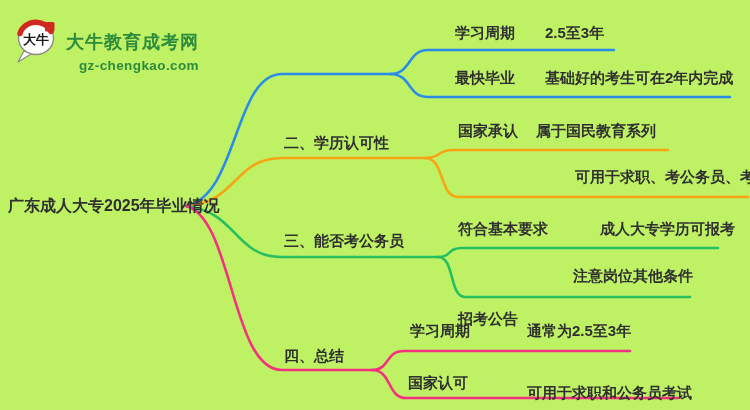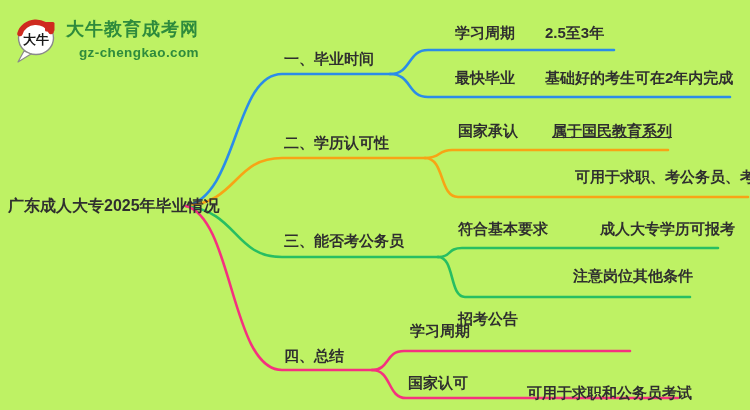--- a/index.html
+++ b/index.html
@@ -2,31 +2,31 @@
 <html style="--brand: #2e8b3c; --text: #2f2f2f; --b1: #2b8ce8; --b2: #f7a415; --b3: #27be62; --b4: #f5317f; --logo_red: #cf2a1f;"><head>
 <meta charset="utf-8">
 <style>
   html,body{margin:0;padding:0;background:#fff;}
   .canvas{position:relative;width:750px;height:410px;background:#bef264;overflow:hidden;
           font-family:"Liberation Sans","DejaVu Sans",sans-serif;}
   .lines{position:absolute;left:0;top:0;}
   
   .logo{position:absolute;left:14px;top:13px;display:flex;align-items:flex-start;gap:6px;}
   .logo-icon{width:46px;height:52px;flex:0 0 auto;}
-  .logo-title{font-weight:700;font-size:18px;letter-spacing:1px;color:var(--brand);line-height:1.15;margin-top:6px;}
+  .logo-title{font-weight:700;font-size:18px;letter-spacing:1px;color:var(--brand);line-height:1.15;margin-top:19px;}
   .logo-url{font-weight:700;font-size:13.5px;letter-spacing:.4px;color:var(--brand);margin-top:5px;text-align:right;}
   
   .node{position:absolute;white-space:nowrap;color:var(--text);
         font-size:15px;font-weight:600;line-height:1.2;}
   .root{left:8px;top:196px;font-size:16px;font-weight:700;}
   .b1l{left:284px;top:50px;}
   .b1r1k{left:455px;top:24px;}  .b1r1v{left:545px;top:24px;}
   .b1r2k{left:455px;top:69px;}  .b1r2v{left:545px;top:69px;}
   .b2l{left:284px;top:134px;}
-  .b2r1k{left:448px;top:122px;margin-left:10px;} .b2r1v{left:552px;top:122px;text-decoration:underline;}
+  .b2r1k{left:448px;top:122px;margin-left:10px;} .b2r1v{left:536px;top:122px;}
   .b2r2k{left:452px;top:168px;} .b2r2v{left:575px;top:168px;}
   .b3l{left:284px;top:232px;}
   .b3r1k{left:458px;top:220px;} .b3r1v{left:600px;top:220px;}
   .b3r2k{left:458px;top:266px;margin-top:44px;} .b3r2v{left:573px;top:267px;}
   .b4l{left:284px;top:347px;}
   .b4r1k{left:410px;top:322px;} .b4r1v{left:527px;top:322px;}
   .b4r2k{left:408px;top:374px;} .b4r2v{left:527px;top:384px;}
 </style>
 </head>
 <body>
@@ -63,35 +63,35 @@
       <text x="22" y="31" text-anchor="middle" font-size="13" font-weight="700" fill="#1a1a1a">大牛</text>
     </svg>
     <div class="logo-text">
       <div class="logo-title">大牛教育成考网</div>
       <div class="logo-url">gz-chengkao.com</div>
     </div>
   </header>
 
   <div class="node root">广东成人大专2025年毕业情况</div>
 
-  <div class="node b1l">一、毕业时间</div>
   <div class="node b1r1k">学习周期</div>
   <div class="node b1r1v">2.5至3年</div>
   <div class="node b1r2k">最快毕业</div>
   <div class="node b1r2v">基础好的考生可在2年内完成</div>
 
   <div class="node b2l">二、学历认可性</div>
   <div class="node b2r1k">国家承认</div>
   <div class="node b2r1v">属于国民教育系列</div>
   <div class="node b2r2v">可用于求职、考公务员、考研</div>
 
   <div class="node b3l">三、能否考公务员</div>
   <div class="node b3r1v">成人大专学历可报考</div>
   <div class="node b3r1k">符合基本要求</div>
   <div class="node b3r2k">招考公告</div>
   <div class="node b3r2v">注意岗位其他条件</div>
 
   <div class="node b4l">四、总结</div>
   <div class="node b4r1k">学习周期</div>
+  <div class="node b4r1v">通常为2.5至3年</div>
   <div class="node b4r2k">国家认可</div>
   <div class="node b4r2v">可用于求职和公务员考试</div>
 
 </div>
 
 </body></html>

